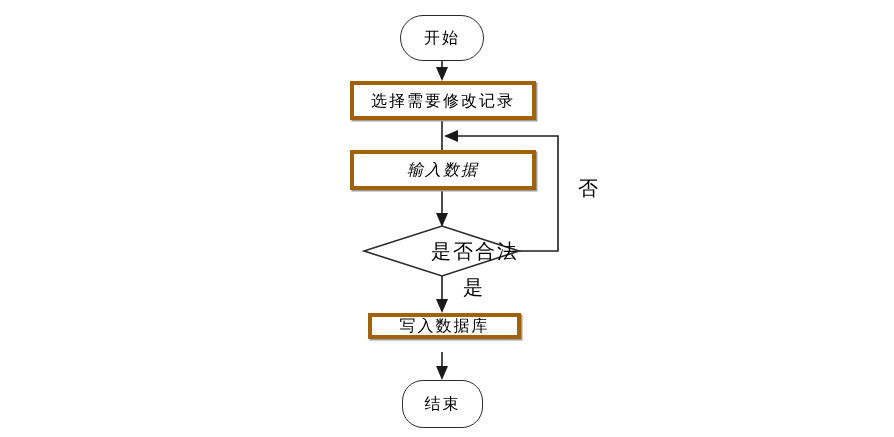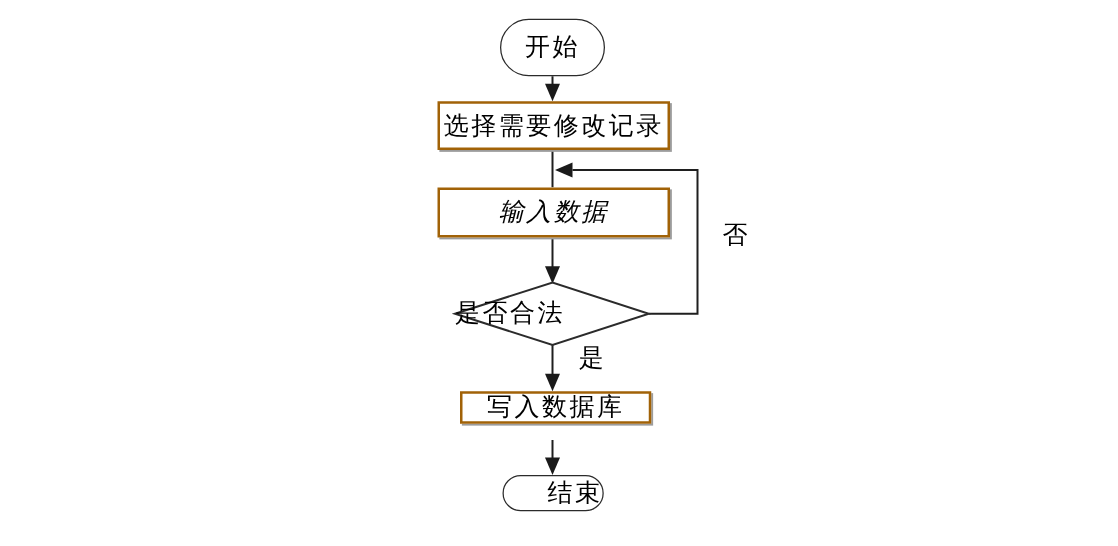--- a/index.html
+++ b/index.html
@@ -21,40 +21,40 @@
     left: 0;
     top: 0;
   }
   .node {
     position: absolute;
     box-sizing: border-box;
     display: flex;
     align-items: center;
     justify-content: center;
     background: #ffffff;
-    font-size: 20px;
+    font-size: 16px;
     line-height: 1;
     letter-spacing: 2px;
     white-space: nowrap;
   }
   .proc {
-    border: 2px solid #a16207;
+    border: 4px solid #a16207;
     box-shadow: 1.5px 1.5px 0 #9c9c9c;
     align-items: center;
   }
   .terminator {
     border: 1.6px solid #2b2b2b;
     border-radius: 23px;
   }
   .decision-label {
     position: absolute;
     box-sizing: border-box;
     display: flex;
     align-items: center;
-    justify-content: flex-start;
+    justify-content: flex-end;
     font-size: 20px;
     line-height: 1;
     letter-spacing: 2px;
     background: transparent;
     white-space: nowrap;
   }
   .edge-label {
     position: absolute;
     font-size: 20px;
     line-height: 1;
@@ -115,21 +115,21 @@
   </div>
 
   <div class="decision-label" style="left:364px; top:226px; width:155px; height:50px;">
     <span>是否合法</span>
   </div>
 
   <div class="node proc" style="left:368px; top:313px; width:153px; height:26px;">
     <span>写入数据库</span>
   </div>
 
-  <div class="node terminator" style="left:402px; top:380px; width:81px; height:29px; border-radius:21px;justify-content:flex-end;">
+  <div class="node terminator" style="left:402px; top:380px; width:81px; height:48px; border-radius:21px;">
     <span>结束</span>
   </div>
 
   <div class="edge-label" style="left:578px; top:178px;">否</div>
 
   <div class="edge-label" style="left:463px; top:277px;">是</div>
 
 </div>
 
 </body></html>

